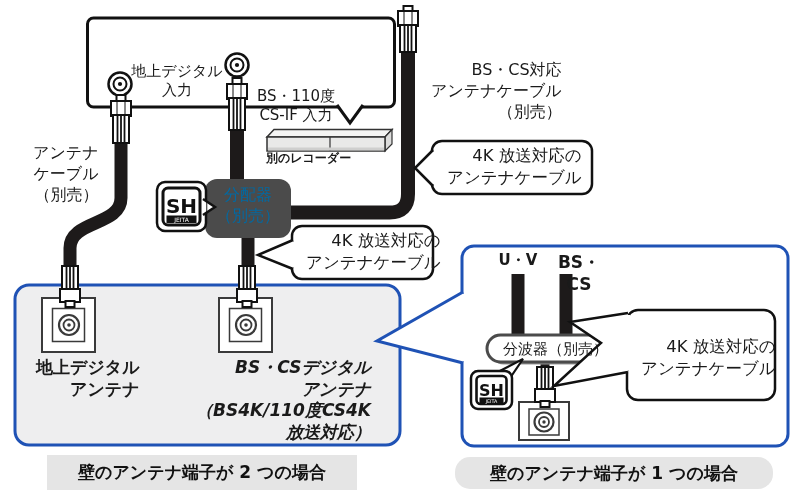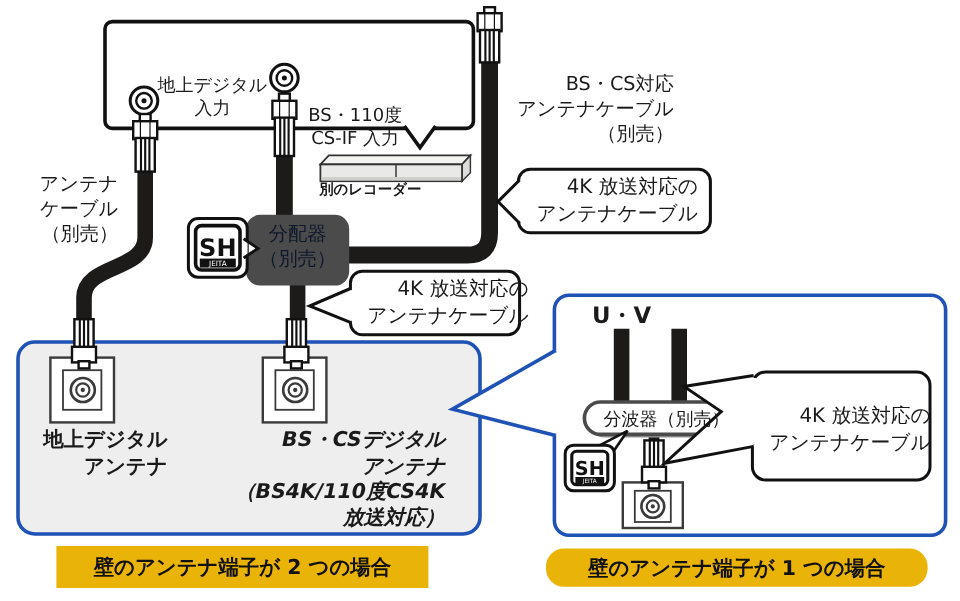--- a/index.html
+++ b/index.html
@@ -3,21 +3,21 @@
 <meta charset="utf-8">
 <style>
   html,body{margin:0;padding:0;background:#fff;}
   #stage{position:relative;width:800px;height:501px;background:#fff;overflow:hidden;
          font-family:"DejaVu Sans","Liberation Sans",sans-serif;}
   #diagram-svg{position:absolute;left:0;top:0;}
   .lbl{position:absolute;color:#1a1a1a;white-space:pre-line;line-height:1.3;text-align:right;}
   .bold{font-weight:bold;}
   .ctr{text-align:center;}
   .caption{position:absolute;display:flex;align-items:center;justify-content:center;
-           background:#eab308;font-weight:bold;font-size:17px;color:#111;}
+           background:#e5e5e5;font-weight:bold;font-size:17px;color:#111;}
 </style>
 </head>
 <body>
 
 <div id="stage">
 
 <svg id="diagram-svg" width="800" height="501" viewBox="0 0 800 501">
 
   <rect x="15" y="285" width="385" height="160" rx="14" fill="#eeeeef" stroke="#1f52b5" stroke-width="3"></rect>
 
@@ -208,43 +208,44 @@
 <div class="lbl" style="left:33px;top:142px;font-size:16px;line-height:21px;">アンテナ
 ケーブル
 （別売）</div>
 
 <div class="lbl" style="left:431px;top:59px;font-size:16px;line-height:21px;">BS・CS対応
 アンテナケーブル
 （別売）</div>
 
 <div class="lbl bold" style="left:266px;top:151px;font-size:12px;">別のレコーダー</div>
 
-<div class="lbl ctr" style="left:205px;top:184px;width:86px;font-size:16px;line-height:21px;color:#0f172a;">分配器
+<div class="lbl ctr" style="left:205px;top:184px;width:86px;font-size:16px;line-height:21px;color:#0369a1;">分配器
 （別売）</div>
 
 <div class="lbl" style="left:447px;top:145px;font-size:16.5px;line-height:22px;">4K 放送対応の
 アンテナケーブル</div>
 
 <div class="lbl" style="left:306px;top:230px;font-size:16.5px;line-height:22px;">4K 放送対応の
 アンテナケーブル</div>
 
 <div class="lbl" style="left:641px;top:336px;font-size:16.5px;line-height:22px;">4K 放送対応の
 アンテナケーブル</div>
 
 
 <div class="lbl bold" style="left:36px;top:357px;font-size:17px;line-height:21.5px;">地上デジタル
 アンテナ</div>
 
 <div class="lbl bold" style="left:196px;top:357px;font-size:17px;line-height:21.5px;font-style:italic;">BS・CSデジタル
 アンテナ
 （BS4K/110度CS4K
 放送対応）</div>
 
-<div class="lbl bold ctr" style="left:493px;top:251px;width:50px;font-size:19px;">U・V</div>
-
+<div class="lbl bold ctr" style="left:493px;top:251px;width:50px;font-size:15px;">U・V</div>
+
+<div class="lbl bold ctr" style="left:549px;top:251px;width:60px;font-size:17px;">BS・CS</div>
 
 <div class="lbl ctr" style="left:498px;top:340px;width:115px;font-size:15px;">分波器（別売）</div>
 
 <div class="caption" style="left:47px;top:455px;width:310px;height:35px;">壁のアンテナ端子が 2 つの場合</div>
 
 <div class="caption" style="left:455px;top:457px;width:318px;height:32px;border-radius:15px;">壁のアンテナ端子が 1 つの場合</div>
 
 </div>
 
 </body></html>

